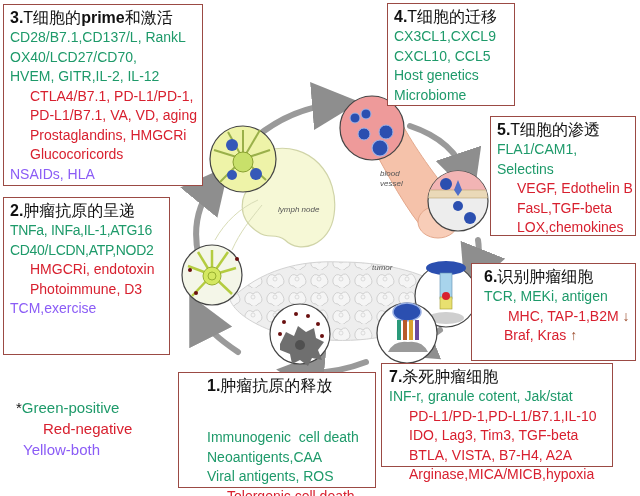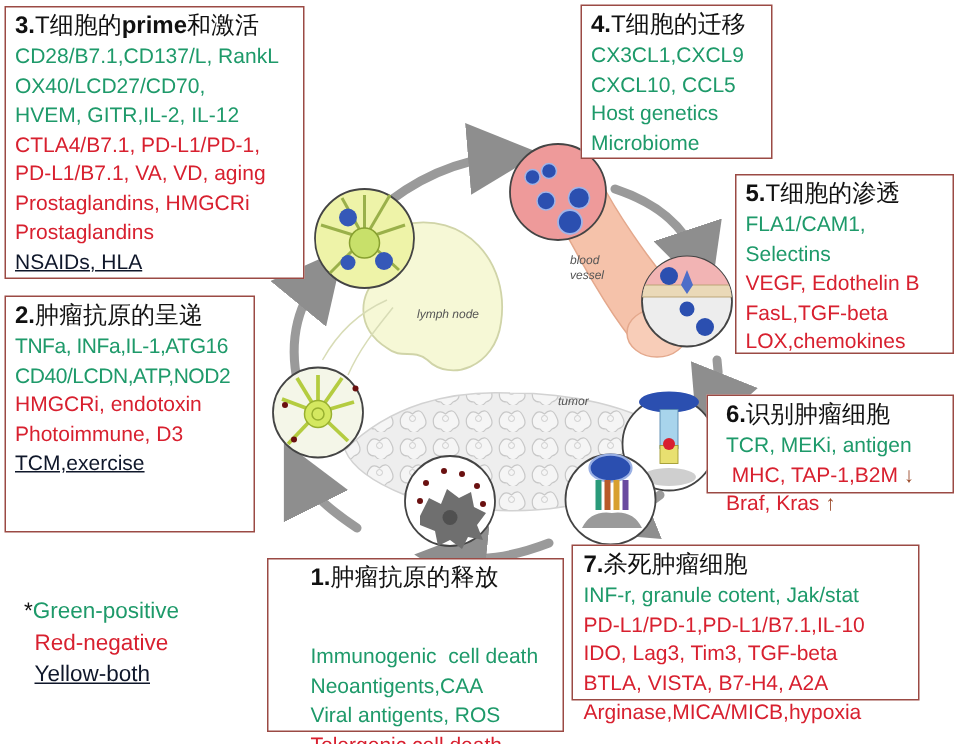--- a/index.html
+++ b/index.html
@@ -4,22 +4,22 @@
 <style>
   html, body { margin:0; padding:0; }
   body { width:640px; height:496px; background:#ffffff; position:relative; overflow:hidden;
          font-family:"Liberation Sans", "DejaVu Sans", sans-serif; }
   .box { position:absolute; background:#fff; border:1.5px solid #9b4a44; box-sizing:border-box;
          padding:3px 6px 2px 6px; }
   .box .title { font-size:16px; color:#111; line-height:20px; white-space:nowrap; }
   .box .title b { font-weight:bold; }
   .line { font-size:14px; line-height:19.5px; white-space:nowrap; }
   .g { color:#1e9a6a; }
-  .r { color:#d8202f; }
-  .y { color:#0f172a;text-decoration:underline; }
+  .r { color:#d8202f;margin-left:20px; }
+  .y { color:#8b5cf6; }
   .arrow-mark { color:#9b4a2a; font-weight:bold; }
   #diagram { position:absolute; left:0; top:0; }
   .legend { position:absolute; left:16px; top:397px; }
   .legend .line { font-size:15px; line-height:21px; }
   .legend .star { color:#111; }
 </style>
 </head>
 <body>
 
 <svg id="diagram" width="640" height="496" viewBox="0 0 640 496">
@@ -158,42 +158,42 @@
 <div class="box" style="left:3px; top:4px; width:200px; height:182px;">
   <div class="title">
     <b>3.</b><b style="font-weight:normal">T细胞的</b><b>prime</b><span>和激活</span>
   </div>
   <div class="line g">CD28/B7.1,CD137/L, RankL</div>
   <div class="line g">OX40/LCD27/CD70,</div>
   <div class="line g">HVEM, GITR,IL-2, IL-12</div>
   <div class="line r">CTLA4/B7.1, PD-L1/PD-1,</div>
   <div class="line r">PD-L1/B7.1, VA, VD, aging</div>
   <div class="line r">Prostaglandins, HMGCRi</div>
-  <div class="line r">Prostaglandins</div>
+  <div class="line r">Glucocoricords</div>
   <div class="line y">NSAIDs, HLA</div>
 </div>
 
 <div class="box" style="left:343px; top:3px; width:128px; height:103px;margin-left:44px;">
   <div class="title"><b>4.</b><span>T细胞的迁移</span></div>
   <div class="line g">CX3CL1,CXCL9</div>
   <div class="line g">CXCL10, CCL5</div>
   <div class="line g">Host genetics</div>
   <div class="line g">Microbiome</div>
 </div>
 
 <div class="box" style="left:490px; top:116px; width:146px; height:120px;">
   <div class="title"><b>5.</b><span>T细胞的渗透</span></div>
   <div class="line g">FLA1/CAM1,</div>
   <div class="line g">Selectins</div>
   <div class="line r">VEGF, Edothelin B</div>
   <div class="line r">FasL,TGF-beta</div>
   <div class="line r">LOX,chemokines</div>
 </div>
 
-<div class="box" style="left:471px; top:263px; width:165px; height:66px; padding-left:12px;">
+<div class="box" style="left:471px; top:263px; width:165px; height:98px; padding-left:12px;">
   <div class="title"><b>6.</b><span>识别肿瘤细胞</span></div>
   <div class="line g">TCR, MEKi, antigen</div>
   <div class="line r" style="white-space:pre;"><span> MHC, TAP-1,B2M</span> <span class="arrow-mark">↓</span></div>
   <div class="line r"><span>Braf, Kras</span> <span class="arrow-mark">↑</span></div>
 </div>
 
 <div class="box" style="left:3px; top:197px; width:167px; height:158px;">
   <div class="title"><b>2.</b><span>肿瘤抗原的呈递</span></div>
   <div class="line g" style="letter-spacing:-0.3px;">TNFa, INFa,IL-1,ATG16</div>
   <div class="line g" style="letter-spacing:-0.3px;">CD40/LCDN,ATP,NOD2</div>

